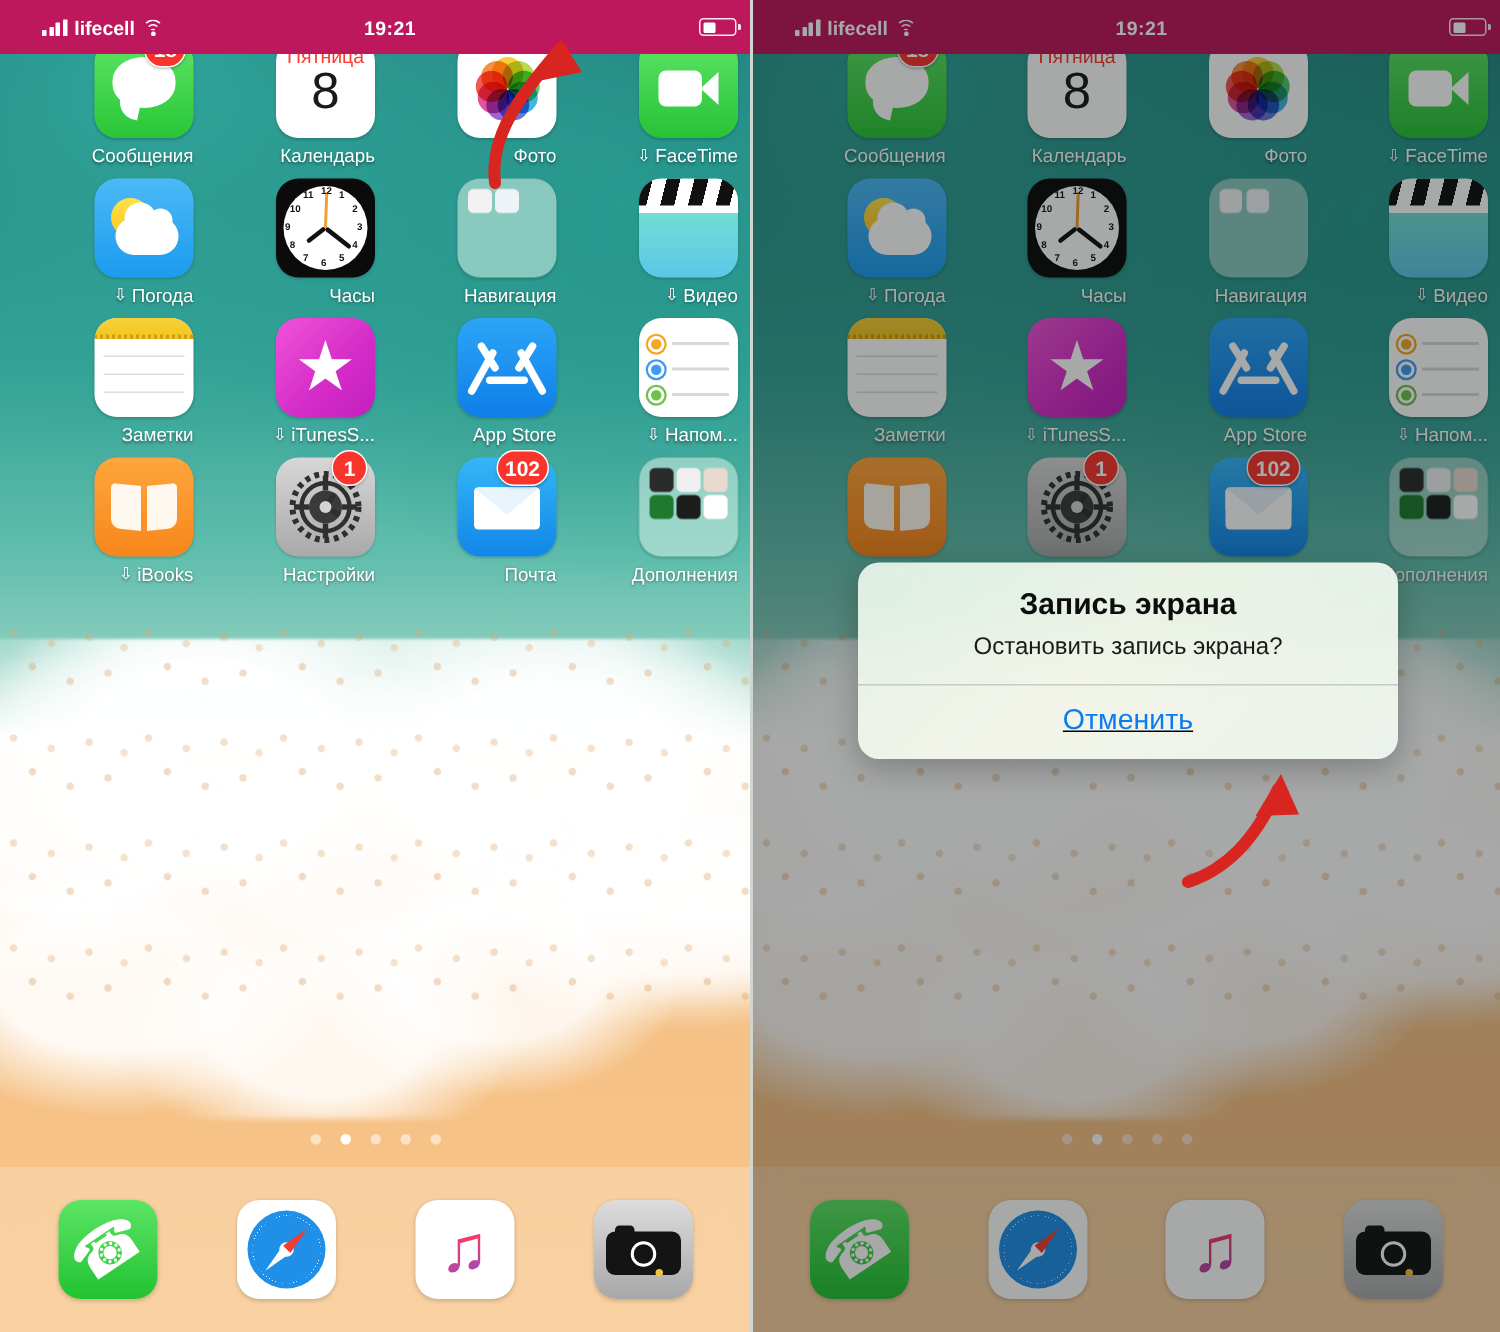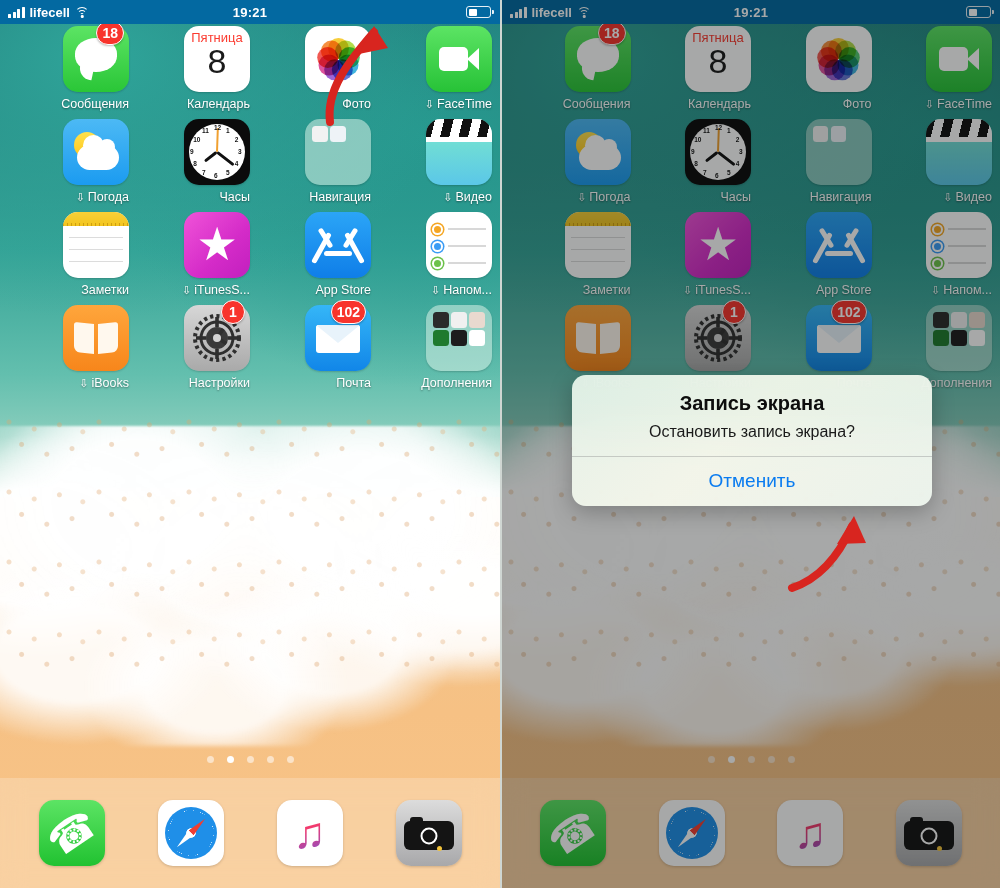--- a/index.html
+++ b/index.html
@@ -62,24 +62,25 @@
       radial-gradient(circle at 52% 66%, #dca066 0 2px, transparent 3px),
       radial-gradient(circle at 66% 24%, #e0a66c 0 2px, transparent 3px),
       radial-gradient(circle at 80% 58%, #d9a06a 0 2px, transparent 3px),
       radial-gradient(circle at 92% 34%, #e5b07a 0 2px, transparent 3px);
     background-size:90px 70px;
     filter:blur(.5px);
   }
 
   
   .statusbar {
-    position:absolute; top:0; left:0; right:0; height:24px;
-    background:#0369a1; color:#fff;
+    position:absolute; top:0; left:0; right:0; height:36px;
+    background:#be185d; color:#fff;
     display:flex; align-items:center; font-size:13px; font-weight:bold;
     z-index:6;
+    padding-left:20px;
   }
   .sb-left { display:flex; align-items:center; gap:5px; padding-left:8px; width:34%; }
   .sb-mid  { flex:1; text-align:center; letter-spacing:.3px; }
   .sb-right{ width:34%; display:flex; justify-content:flex-end; padding-right:9px; }
   .bars { display:flex; align-items:flex-end; gap:1.5px; height:11px; }
   .bars i { display:block; width:3px; background:#fff; border-radius:.5px; }
   .bars i:nth-child(1){ height:4px; }
   .bars i:nth-child(2){ height:6px; }
   .bars i:nth-child(3){ height:8.5px; }
   .bars i:nth-child(4){ height:11px; }
@@ -275,21 +276,21 @@
   .alert {
     position:absolute; left:70px; top:375px; width:360px;
     border-radius:14px; overflow:hidden; z-index:10;
     background:linear-gradient(135deg, rgba(234,246,236,.93) 0%, rgba(248,250,238,.93) 45%, rgba(240,248,240,.93) 100%);
     backdrop-filter:blur(20px) saturate(180%);
     box-shadow:0 6px 22px rgba(0,0,0,.25);
   }
   .alert-body { padding:17px 18px 15px; text-align:center; }
   .alert-title { font-size:20px; font-weight:bold; color:#0d0d0d; line-height:1.15; }
   .alert-msg { font-size:16px; color:#1a1a1a; margin-top:7px; line-height:1.2; }
-  .alert-actions { display:flex; border-top:1px solid rgba(60,60,67,.22); }
+  .alert-actions { display:flex; border-top:1px solid rgba(60,60,67,.22);text-decoration:underline; }
   .alert-btn {
     flex:1; padding:13px 4px 14px; text-align:center;
     font-size:19px; color:#0b7cf0; cursor:pointer; background:transparent;
     border:none; font-family:inherit;
   }
   .alert-btn + .alert-btn { border-left:1px solid rgba(60,60,67,.22); }
   .alert-btn.bold { font-weight:bold; }
 
   
   .arrow { position:absolute; z-index:12; pointer-events:none; }

